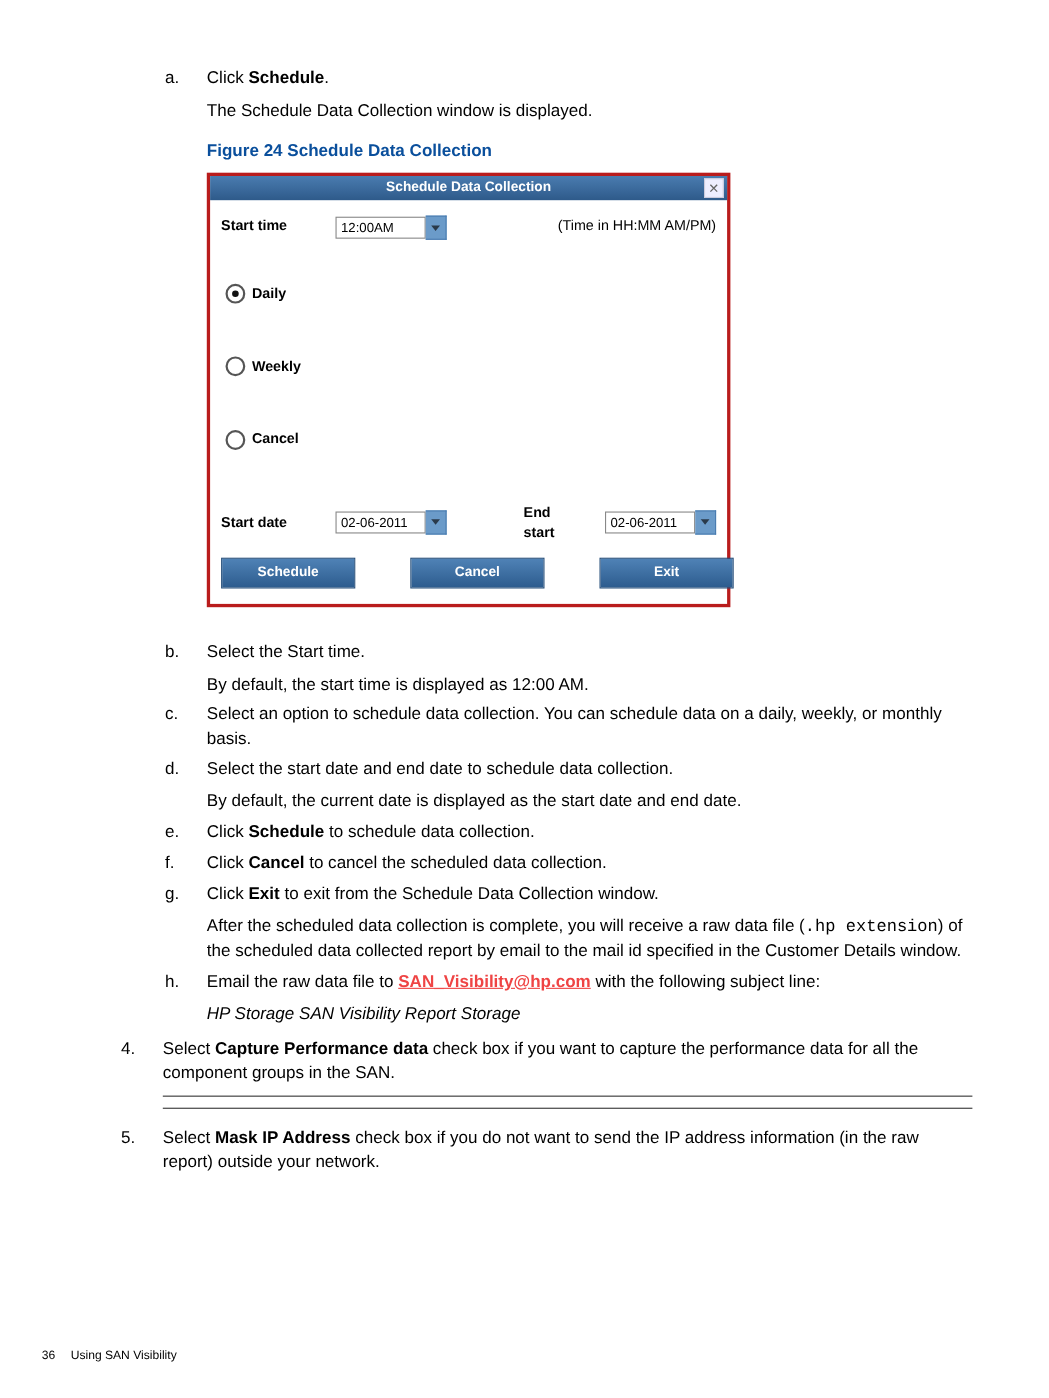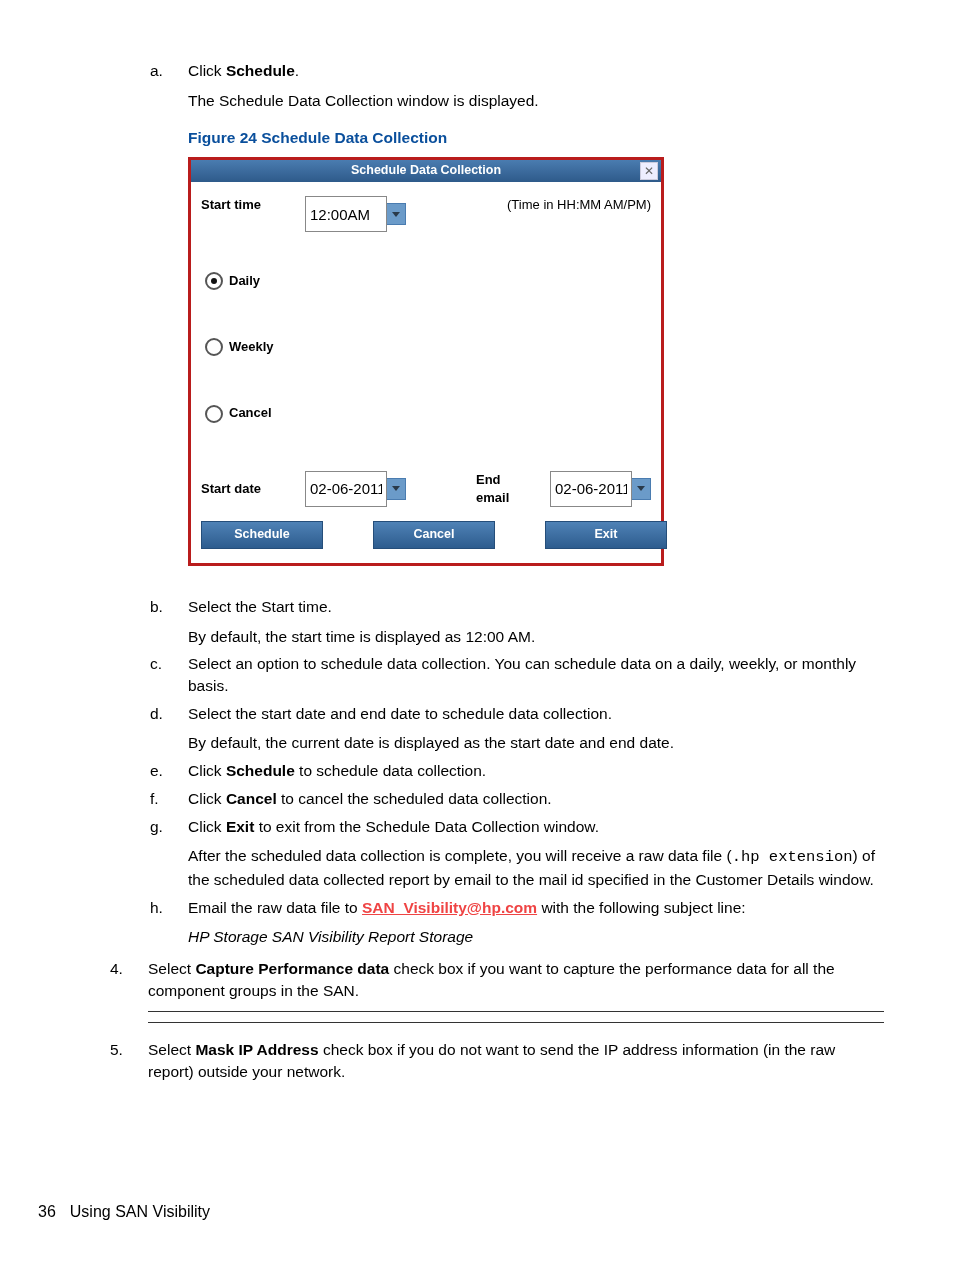--- a/index.html
+++ b/index.html
@@ -9,41 +9,41 @@
 .ol-body{flex:1}
 .fig-caption{color:#0a4f9c;font-weight:700;margin:16px 0 8px 0}
 .dialog{width:470px;border:3px solid #b91c1c;background:#fff;margin-bottom:24px}
 .titlebar{background:linear-gradient(#4a7cb0,#2e5a8a);height:22px;display:flex;align-items:center;justify-content:center;position:relative}
 .titlebar-title{color:#fff;font-weight:700;font-size:12.5px;font-family:Arial,sans-serif}
 .closebox{position:absolute;right:3px;top:2px;width:16px;height:16px;border:1px solid #ccd;background:#eef;display:flex;align-items:center;justify-content:center;font-size:12px;color:#666;cursor:default}
 .dlg-body{padding:14px 10px 14px 10px;font-family:Arial,sans-serif;font-size:13px}
 .row{display:flex;align-items:flex-start;margin-bottom:18px}
 .label{font-weight:700;width:104px;flex:0 0 104px}
 .combo{display:flex;align-items:center}
-.combo-input{border:1px solid #888;height:36px;padding:0 4px;font-size:15px;width:82px;box-sizing:border-box}
+.combo-input{border:1px solid #888;height:20px;padding:0 4px;font-size:12px;width:82px;box-sizing:border-box}
 .combo-input.date{width:82px}
 .combo-btn{width:18px;height:20px;background:#6b9bc9;border:1px solid #4a7cb0;border-left:0;display:flex;align-items:center;justify-content:center;color:#fff}
 .tri-down{width:0;height:0;border-left:4px solid transparent;border-right:4px solid transparent;border-top:5px solid #2a3a4a}
 .hint{margin-left:auto;font-size:13px}
 .radio-row{display:flex;align-items:center;margin:48px 0 48px 4px;font-weight:700}
 .radio-row.first{margin:40px 0 40px 4px}
 .radio{width:14px;height:14px;border:2px solid #555;border-radius:50%;margin-right:6px;display:flex;align-items:center;justify-content:center}
 .radio.selected::after{content:"";width:6px;height:6px;background:#111;border-radius:50%}
 .dates-row{display:flex;align-items:center;margin:30px 0 14px 0}
 .end-label{font-weight:700;margin-left:70px;margin-right:24px}
 .btn-row{display:flex;gap:0;margin-top:8px}
 .dlg-btn{flex:0 0 auto;width:120px;height:26px;background:linear-gradient(#4f82b6,#2d5c8e);color:#fff;font-weight:700;font-size:12.5px;border:1px solid #254e7a;display:flex;align-items:center;justify-content:center;cursor:default}
 .dlg-btn+.dlg-btn{margin-left:50px}
 .note-rule{border:0;border-top:1px solid #333;margin:10px 0}
 .note-label{color:#0a4f9c;font-weight:700}
 .link{color:#ef4444;text-decoration:underline;font-weight:700}
 .mono{font-family:"Courier New",monospace}
 .italic{font-style:italic}
 .para{margin-top:8px}
-.footer{position:absolute;left:38px;bottom:48px;font-size:16px}
+.footer{position:absolute;left:38px;bottom:31px;font-size:11px}
 .footer-num{margin-right:14px}
 .b{font-weight:700}
 </style>
 </head>
 <body>
 <div class="page">
 
 <div class="ol-item">
   <div class="ol-marker">a.</div>
   <div class="ol-body">
@@ -88,21 +88,21 @@
         </div>
 
         <div class="dates-row">
           <div class="label">Start date</div>
           <div class="combo">
             <input class="combo-input date" value="02-06-2011" style="">
             <div class="combo-btn">
                   <div class="tri-down"></div>
                 </div>
           </div>
-          <div class="end-label">End email</div>
+          <div class="end-label">End start</div>
           <div class="combo">
             <input class="combo-input date" value="02-06-2011" style="">
             <div class="combo-btn">
                   <div class="tri-down"></div>
                 </div>
           </div>
         </div>
 
         <div class="btn-row">
           <div class="dlg-btn">

